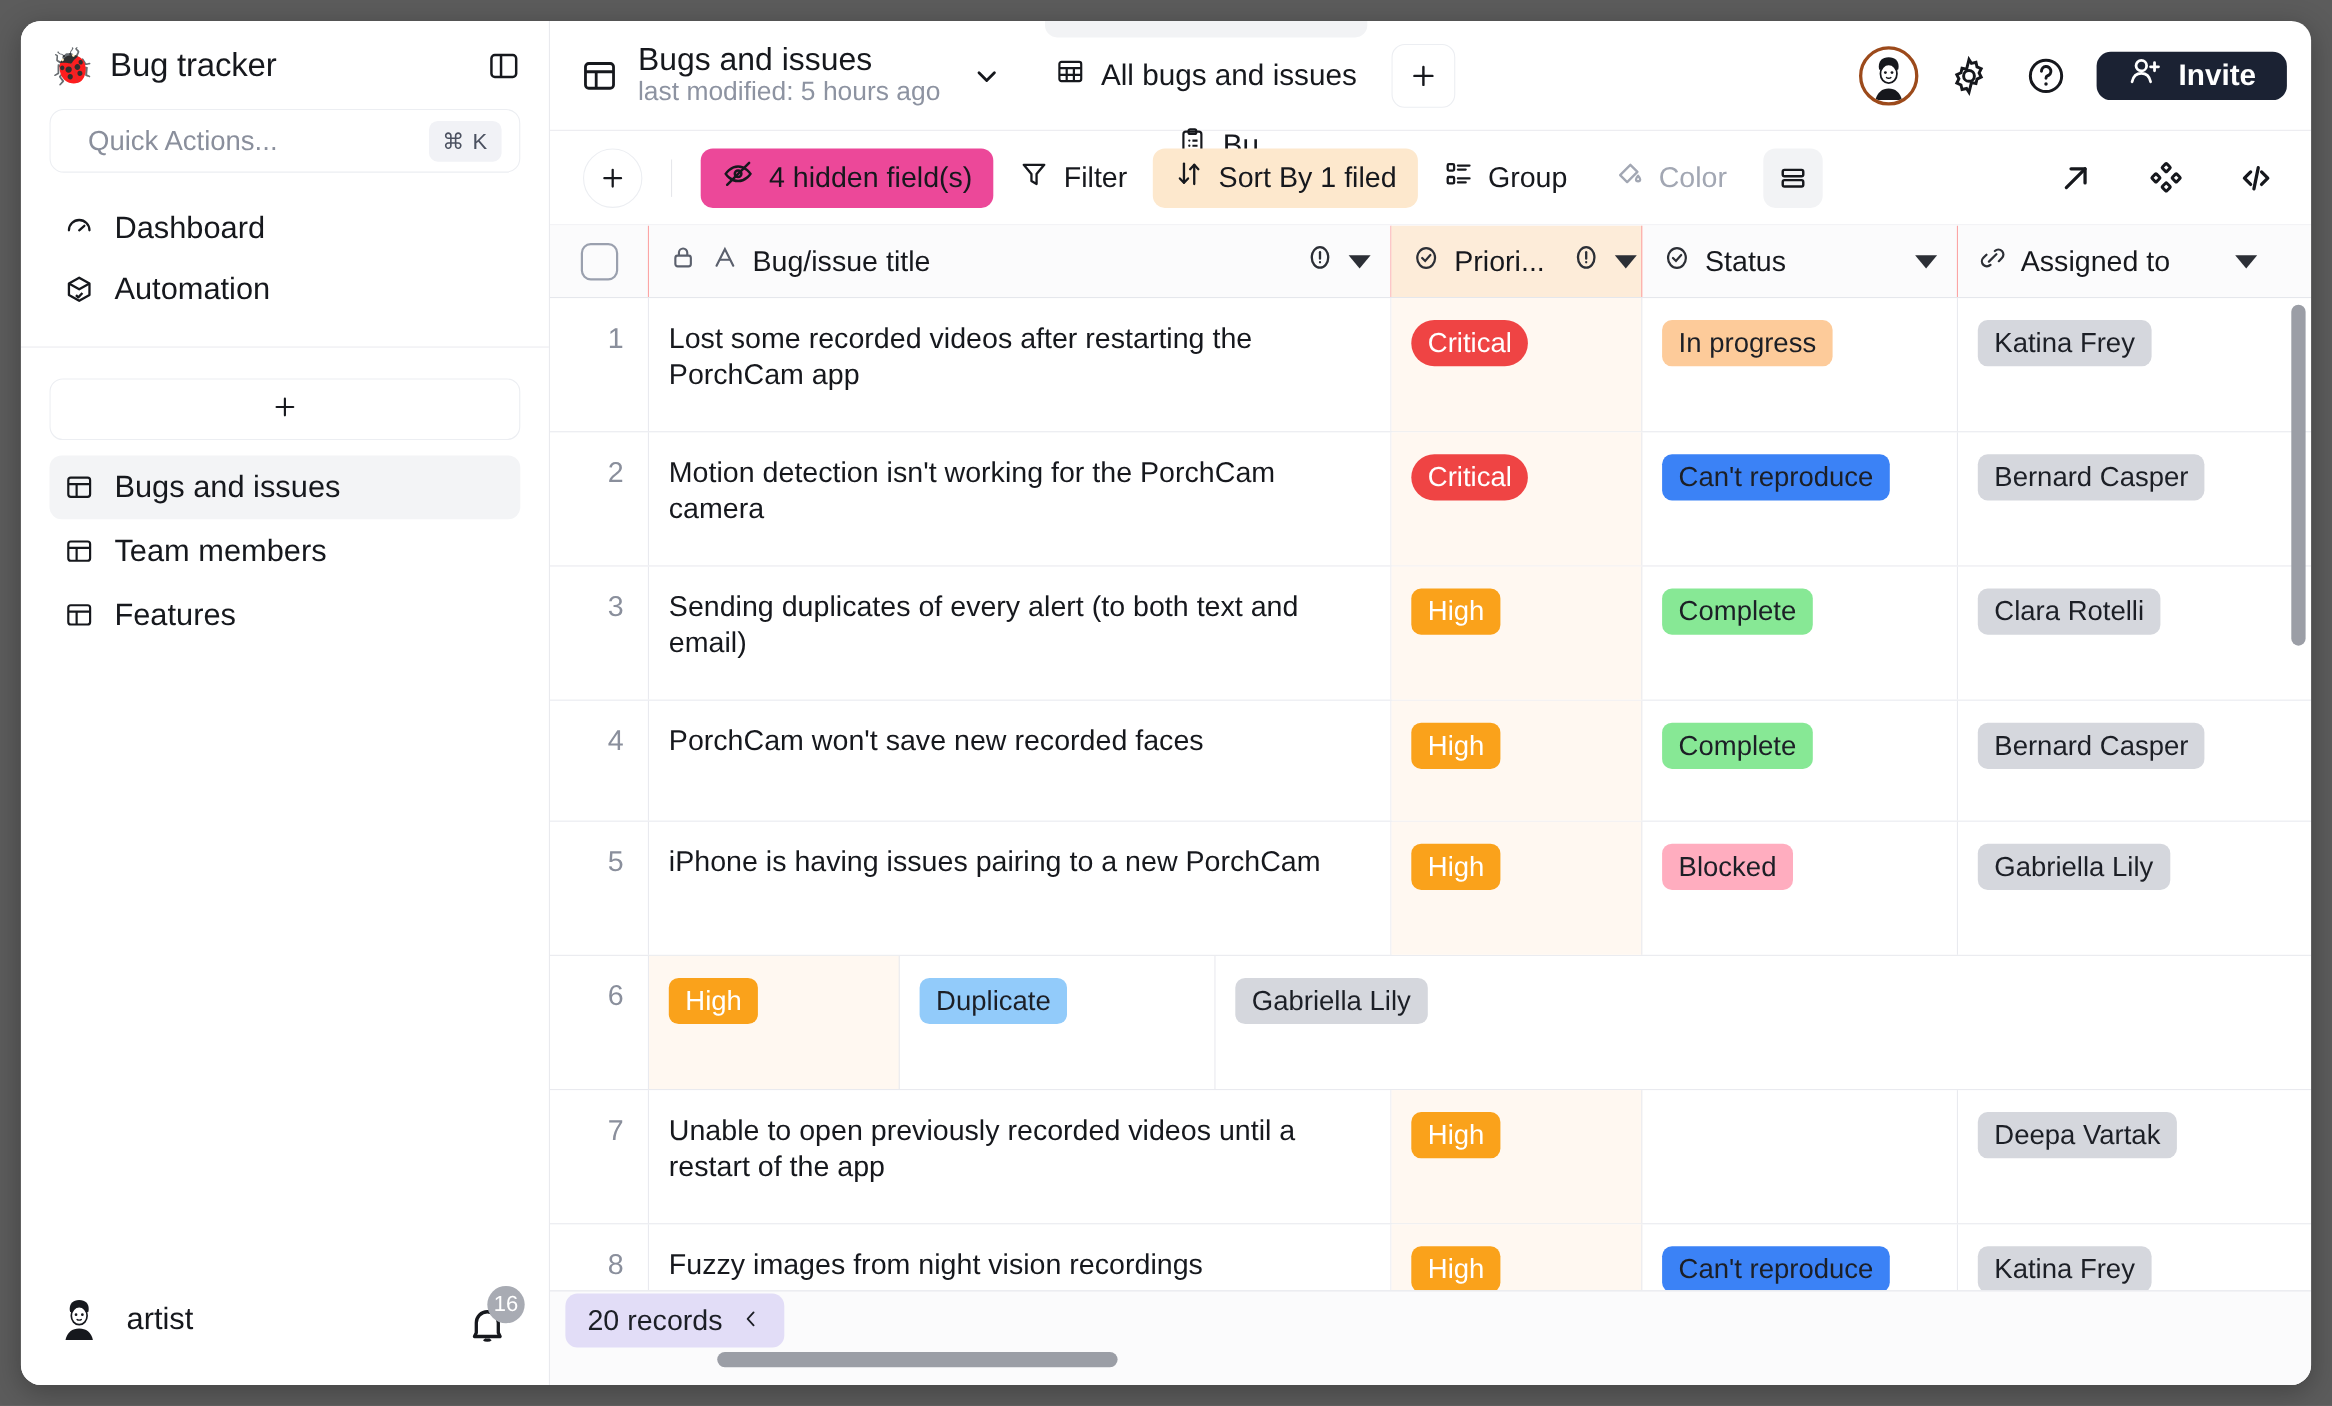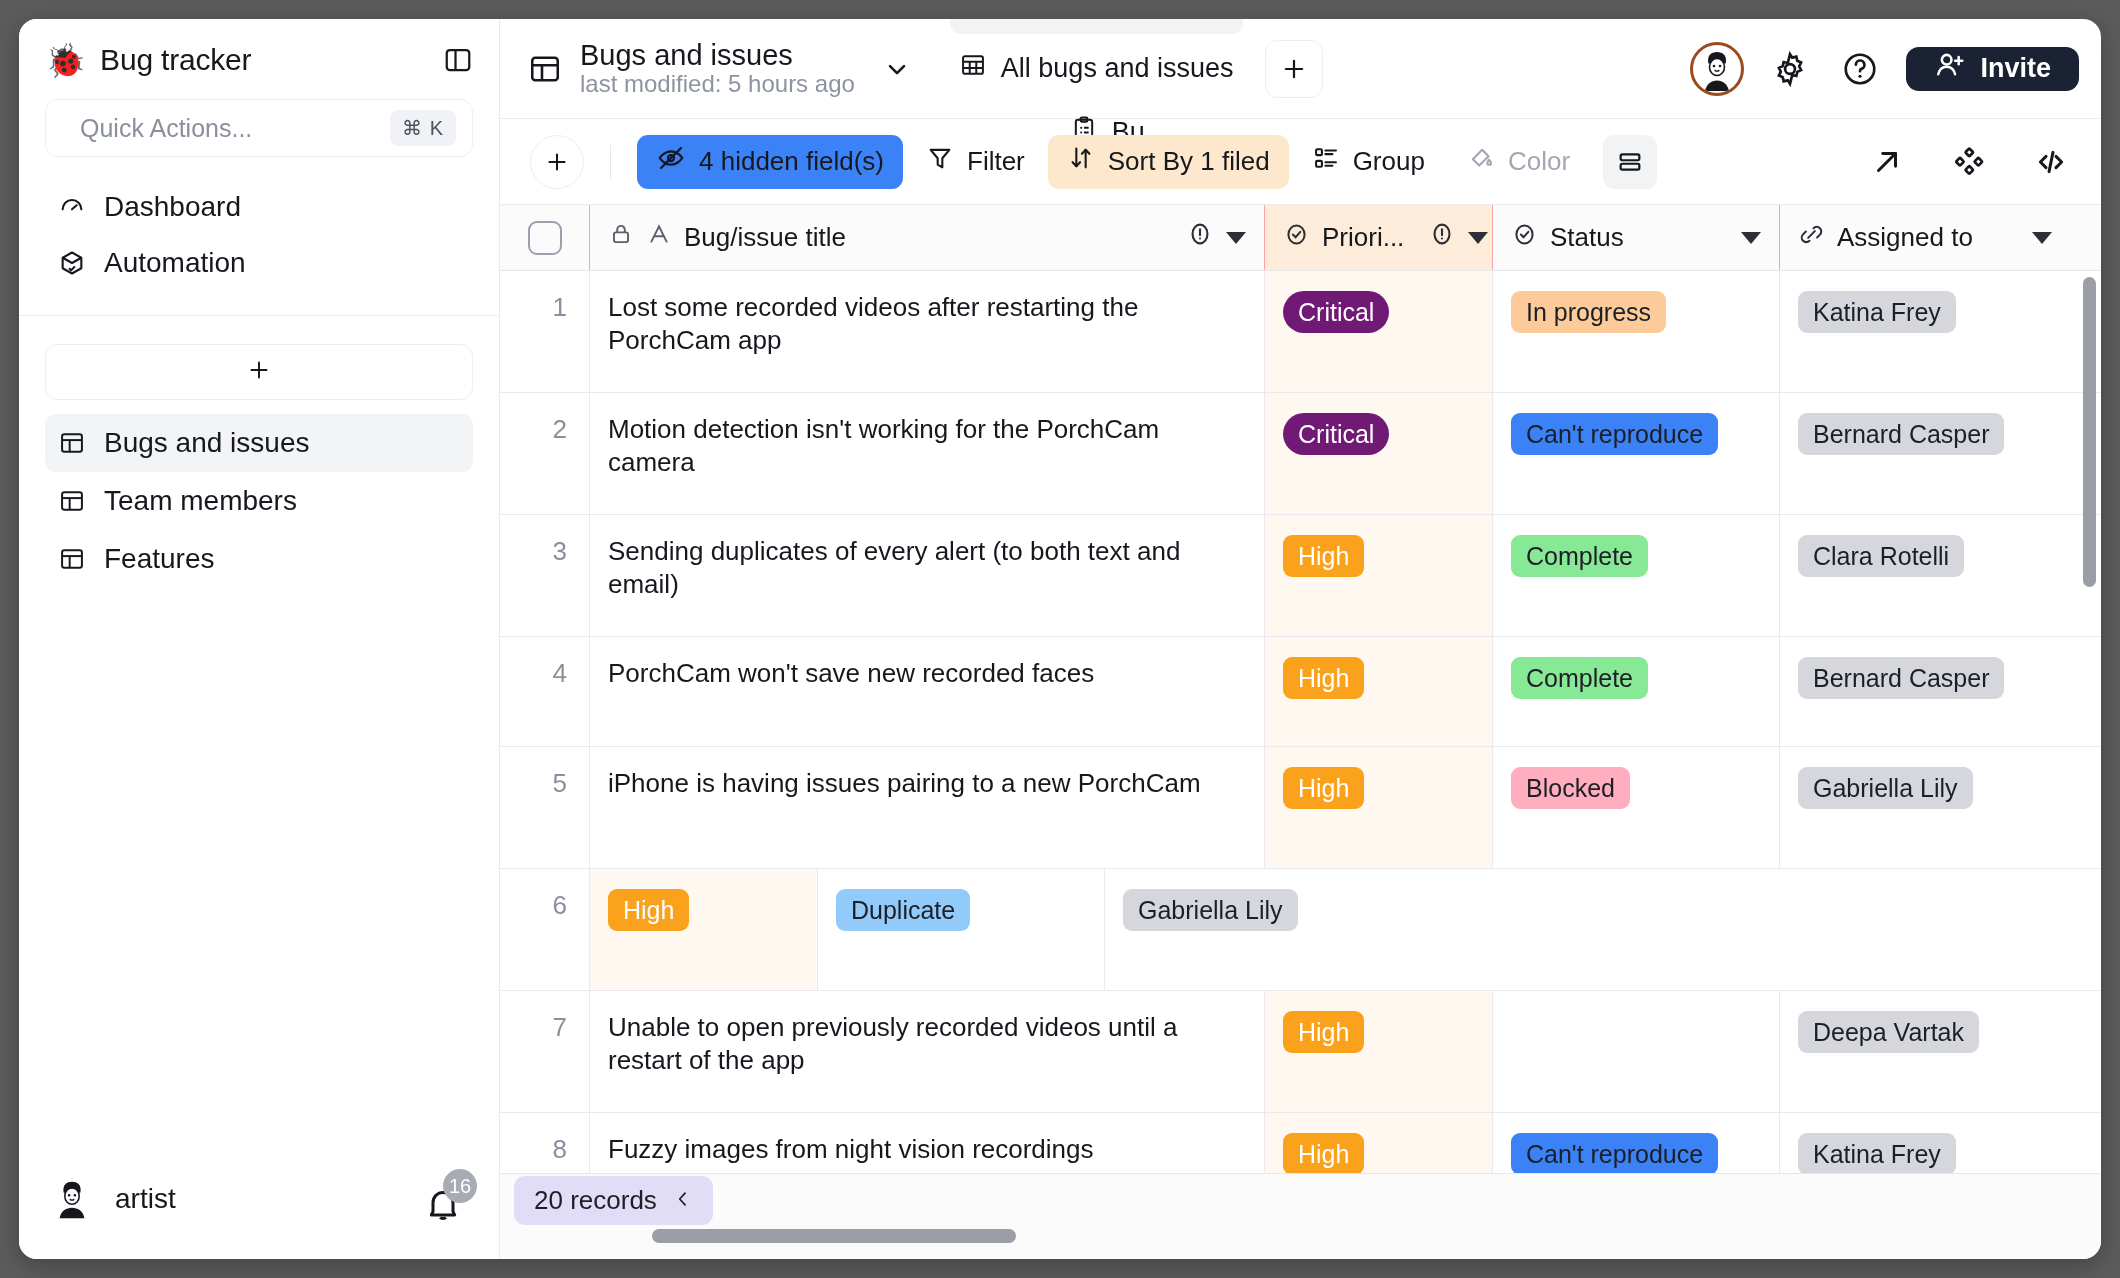--- a/index.html
+++ b/index.html
@@ -161,21 +161,21 @@
     border: 1px solid #eceef2;
     display:flex; align-items:center; justify-content:center; cursor:pointer;
     flex: 0 0 54px;
   }
   .tb-sep { width: 1px; height: 34px; background: #e6e7eb; margin: 0 22px; }
   .tb-btn {
     display: flex; align-items: center; gap: 13px;
     height: 54px; padding: 0 19px; border-radius: 11px;
     font-size: 26px; color: #16181d; cursor: pointer; white-space: nowrap;
   }
-  .tb-btn.grey { background: #3b82f6; justify-content: flex-end; }
+  .tb-btn.grey { background: #ec4899; justify-content: flex-end; }
   .tb-btn.amber { background: #fde8cd; }
   .tb-btn.muted { color: #a2a7b3; }
   .tb-icon-sq {
     width: 54px; height: 54px; border-radius: 11px; background: #f2f3f5;
     display:flex; align-items:center; justify-content:center; cursor:pointer; margin-left: 10px;
   }
   .tb-right { margin-left: auto; display: flex; align-items: center; gap: 34px; }
 
   
   .grid-wrap { flex: 1; position: relative; overflow: hidden; background: #fff; }
@@ -215,21 +215,21 @@
   .cell.c-title { width: 675px; flex:0 0 675px; }
   .cell.c-prio  { width: 228px; flex:0 0 228px; background: #fff8f1; }
   .cell.c-stat  { width: 287px; flex:0 0 287px; }
   .cell.c-assn  { width: 290px; flex:0 0 290px; border-right: none; }
 
   .pill {
     display: inline-block; border-radius: 9px;
     padding: 5px 15px; font-size: 25px; line-height: 1.28;
     white-space: nowrap;
   }
-  .pill.critical  { background: #701a75; color: #fff; border-radius: 21px; }
+  .pill.critical  { background: #ef4444; color: #fff; border-radius: 21px; }
   .pill.high      { background: #faa21b; color: #fff; }
   .pill.inprogress{ background: #fdcb9a; color: #1c1f26; }
   .pill.cantrepro { background: #3b82f6; color: #1c1f26; }
   .pill.complete  { background: #87e895; color: #1c1f26; }
   .pill.blocked   { background: #ffadbf; color: #1c1f26; }
   .pill.duplicate { background: #92cbfa; color: #1c1f26; }
   .pill.person    { background: #d5d7dd; color: #1c1f26; }
 
   .vscroll {
     position: absolute; right: 5px; top: 72px;

